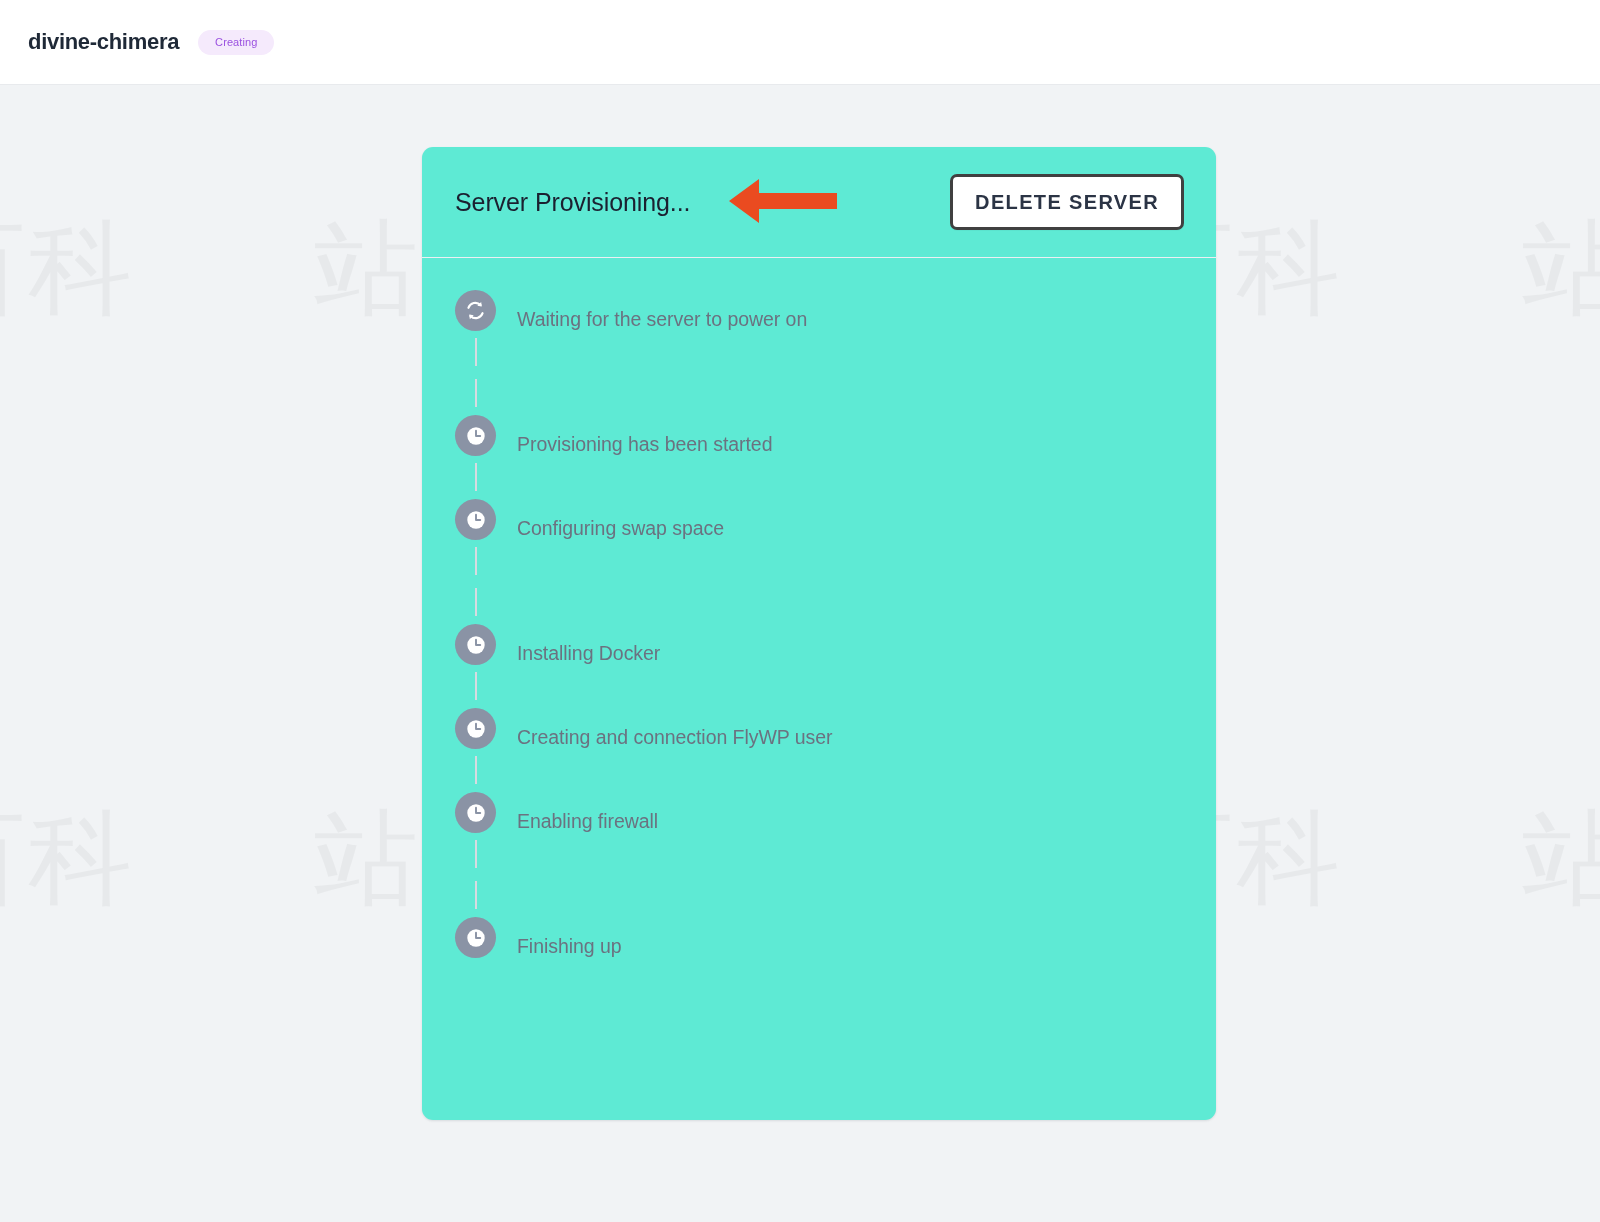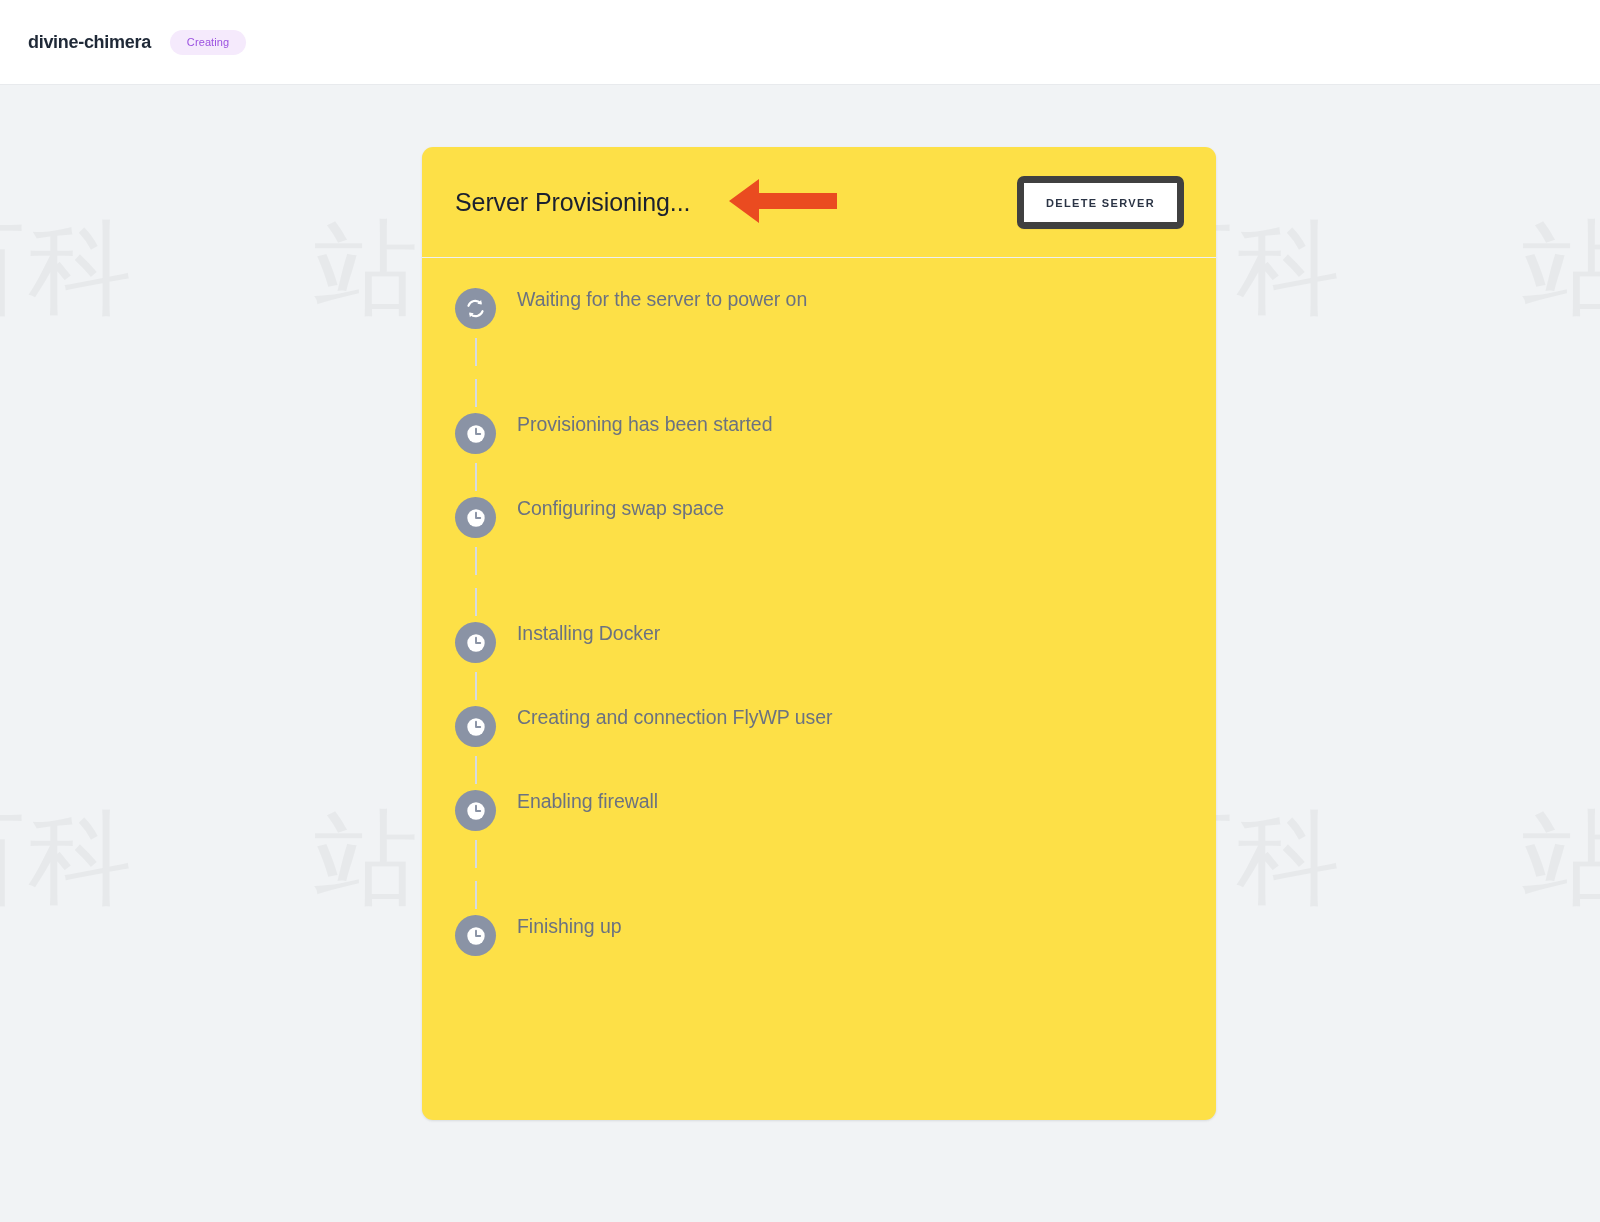--- a/index.html
+++ b/index.html
@@ -41,21 +41,21 @@
     position: relative;
     z-index: 20;
     height: 85px;
     background: #ffffff;
     border-bottom: 1px solid #e8eaed;
     display: flex;
     align-items: center;
     padding-left: 28px;
   }
   .app-title {
-    font-size: 18px;
+    font-size: 22px;
     font-weight: 700;
     color: #1f2937;
     letter-spacing: -0.3px;
   }
   .status-badge {
     margin-left: 19px;
     background: #f5eafc;
     color: #9b51e0;
     border-radius: 999px;
     padding: 6px 17px 7px;
@@ -70,21 +70,21 @@
     z-index: 10;
     height: 1137px;
   }
 
   .card {
     position: absolute;
     left: 422px;
     top: 62px;
     width: 794px;
     min-height: 973px;
-    background: #fde047;
+    background: #5eead4;
     border-radius: 11px;
     box-shadow: 0 1px 3px rgba(16,24,40,0.07), 0 1px 2px rgba(16,24,40,0.04);
   }
 
   .card-header {
     height: 111px;
     display: flex;
     align-items: center;
     padding: 0 32px 0 33px;
     border-bottom: 1px solid #edeff2;
@@ -92,26 +92,26 @@
   }
   .card-title {
     font-size: 25px;
     color: #1b2030;
     font-weight: 400;
     letter-spacing: -0.1px;
   }
   .header-spacer { flex: 1; }
 
   .delete-server-btn {
-    border: 7px solid #404040;
+    border: 3px solid #404040;
     background: #ffffff;
     border-radius: 7px;
     padding: 14px 22px 13px;
     font-family: "Liberation Sans", sans-serif;
-    font-size: 11px;
+    font-size: 20px;
     font-weight: 700;
     letter-spacing: 1.35px;
     color: #2b3445;
     cursor: pointer;
     box-shadow: 0 1px 1px rgba(16,24,40,0.03);
   }
 
   
   .annotation-arrow {
     position: absolute;
@@ -121,21 +121,21 @@
     height: 48px;
     z-index: 30;
   }
 
   
   .steps {
     padding: 30px 0 42px 0;
   }
   .step-row {
     display: flex;
-    align-items: flex-start;
+    align-items: flex-end;
     height: 43px;
     padding-left: 33px;
   }
   .step-icon {
     width: 41px;
     height: 41px;
     border-radius: 50%;
     background: #8a93a5;
     flex: 0 0 41px;
     display: flex;

